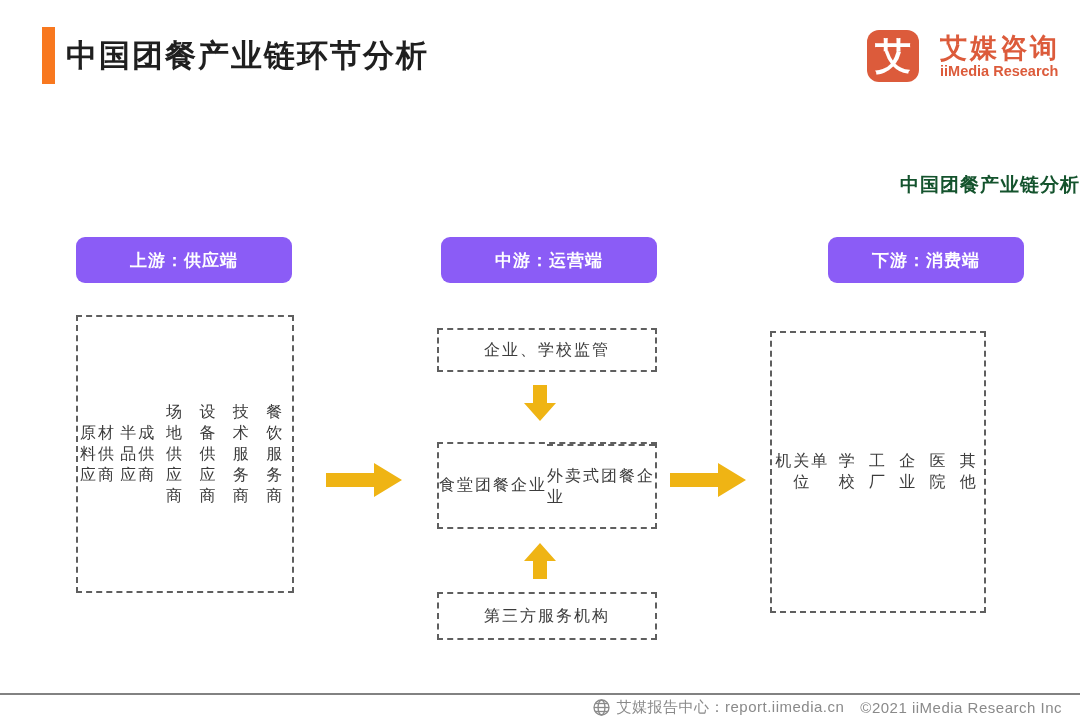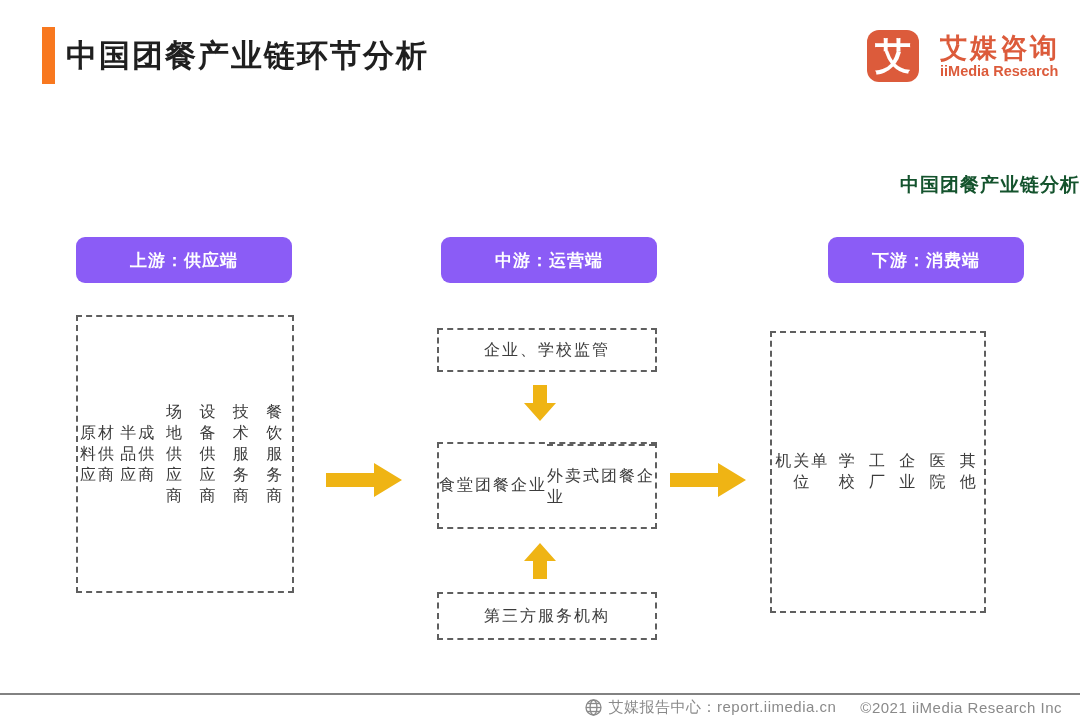--- a/index.html
+++ b/index.html
@@ -66,21 +66,21 @@
   .arrow-down    { left: 524px; top: 385px; }
   .arrow-up      { left: 524px; top: 543px; }
 
   
   .footer-rule { position: absolute; left: 0; right: 0; top: 693px; height: 2px; background: #828282; }
   .footer {
     position: absolute; right: 18px; top: 698px; display: flex; align-items: center;
     color: #8a8a8a; font-size: 15px; font-weight: normal; letter-spacing: 0.5px;
   }
   .footer .globe { margin-right: 6px; display: flex; align-items: center; }
-  .footer .copyright { margin-left: 24px; }
+  .footer .copyright { margin-left: 16px; }
 </style>
 </head>
 <body>
 
 <div class="page">
 
   <div class="title-accent-bar"></div>
   <h1 class="page-title">中国团餐产业链环节分析</h1>
 
   <div class="logo">

